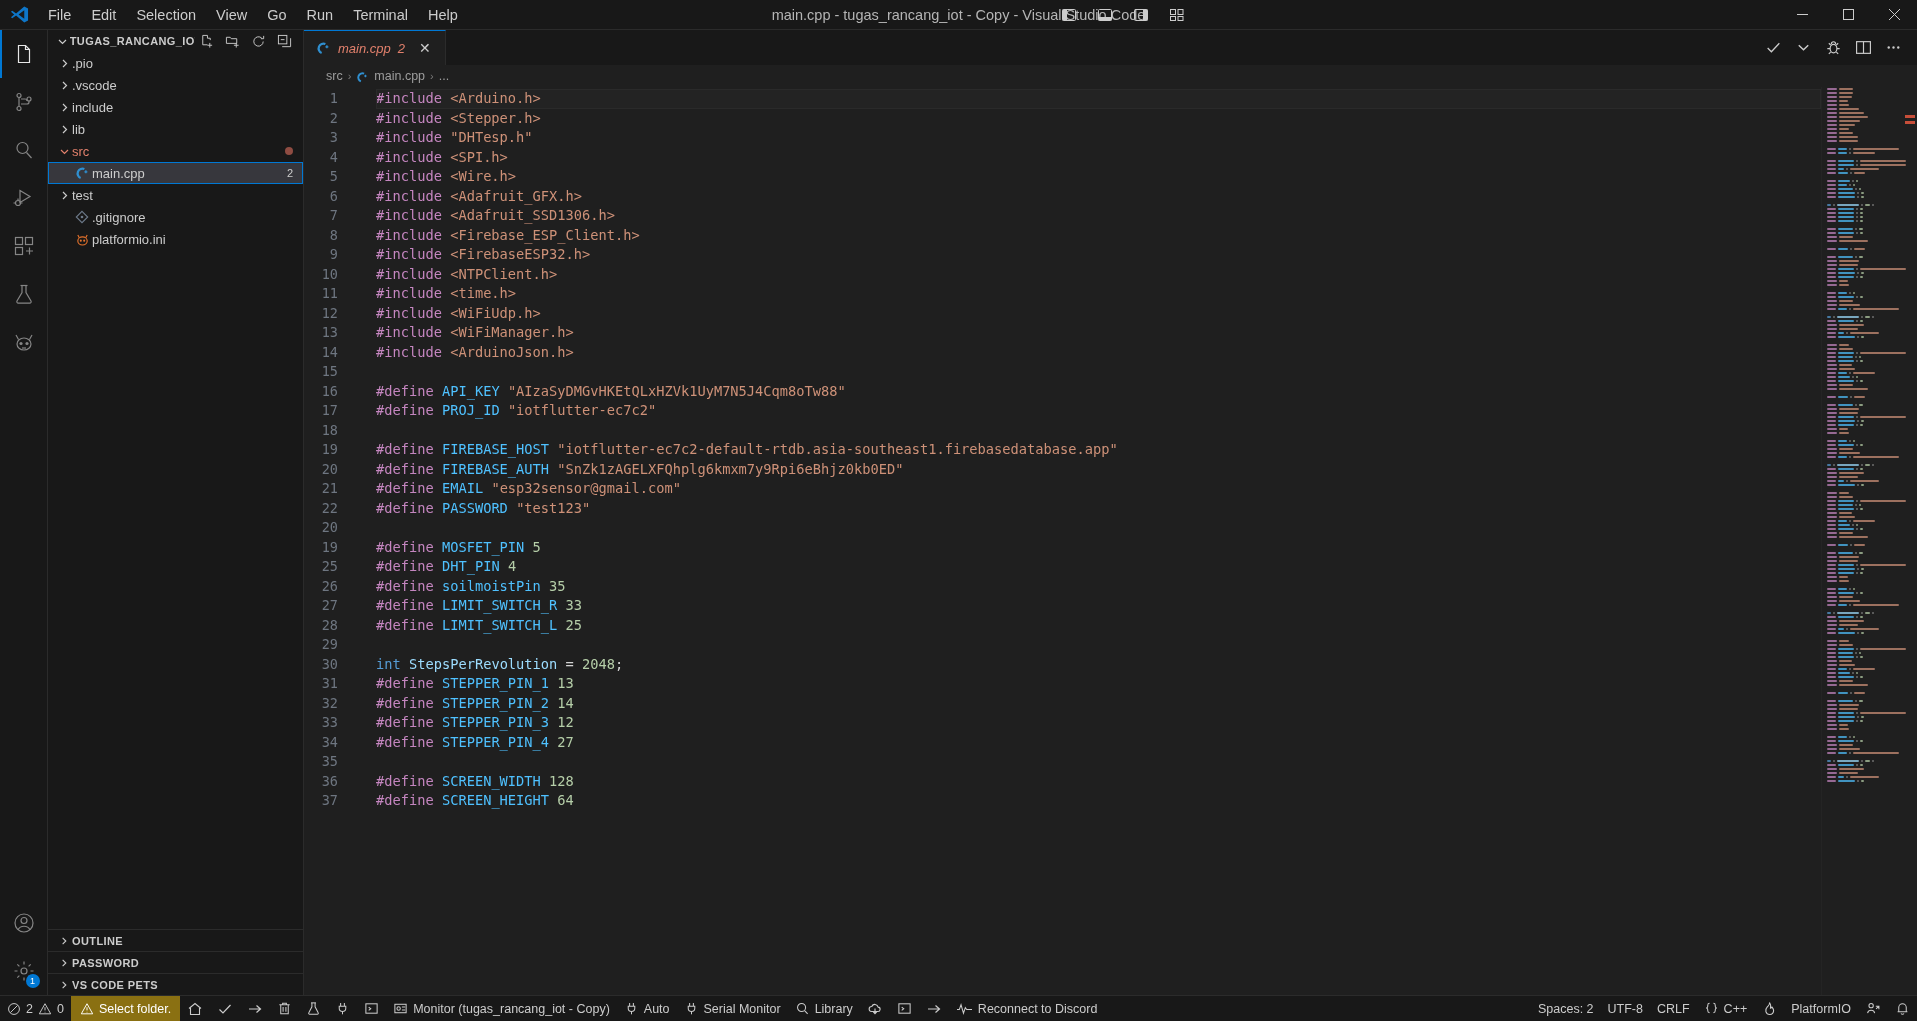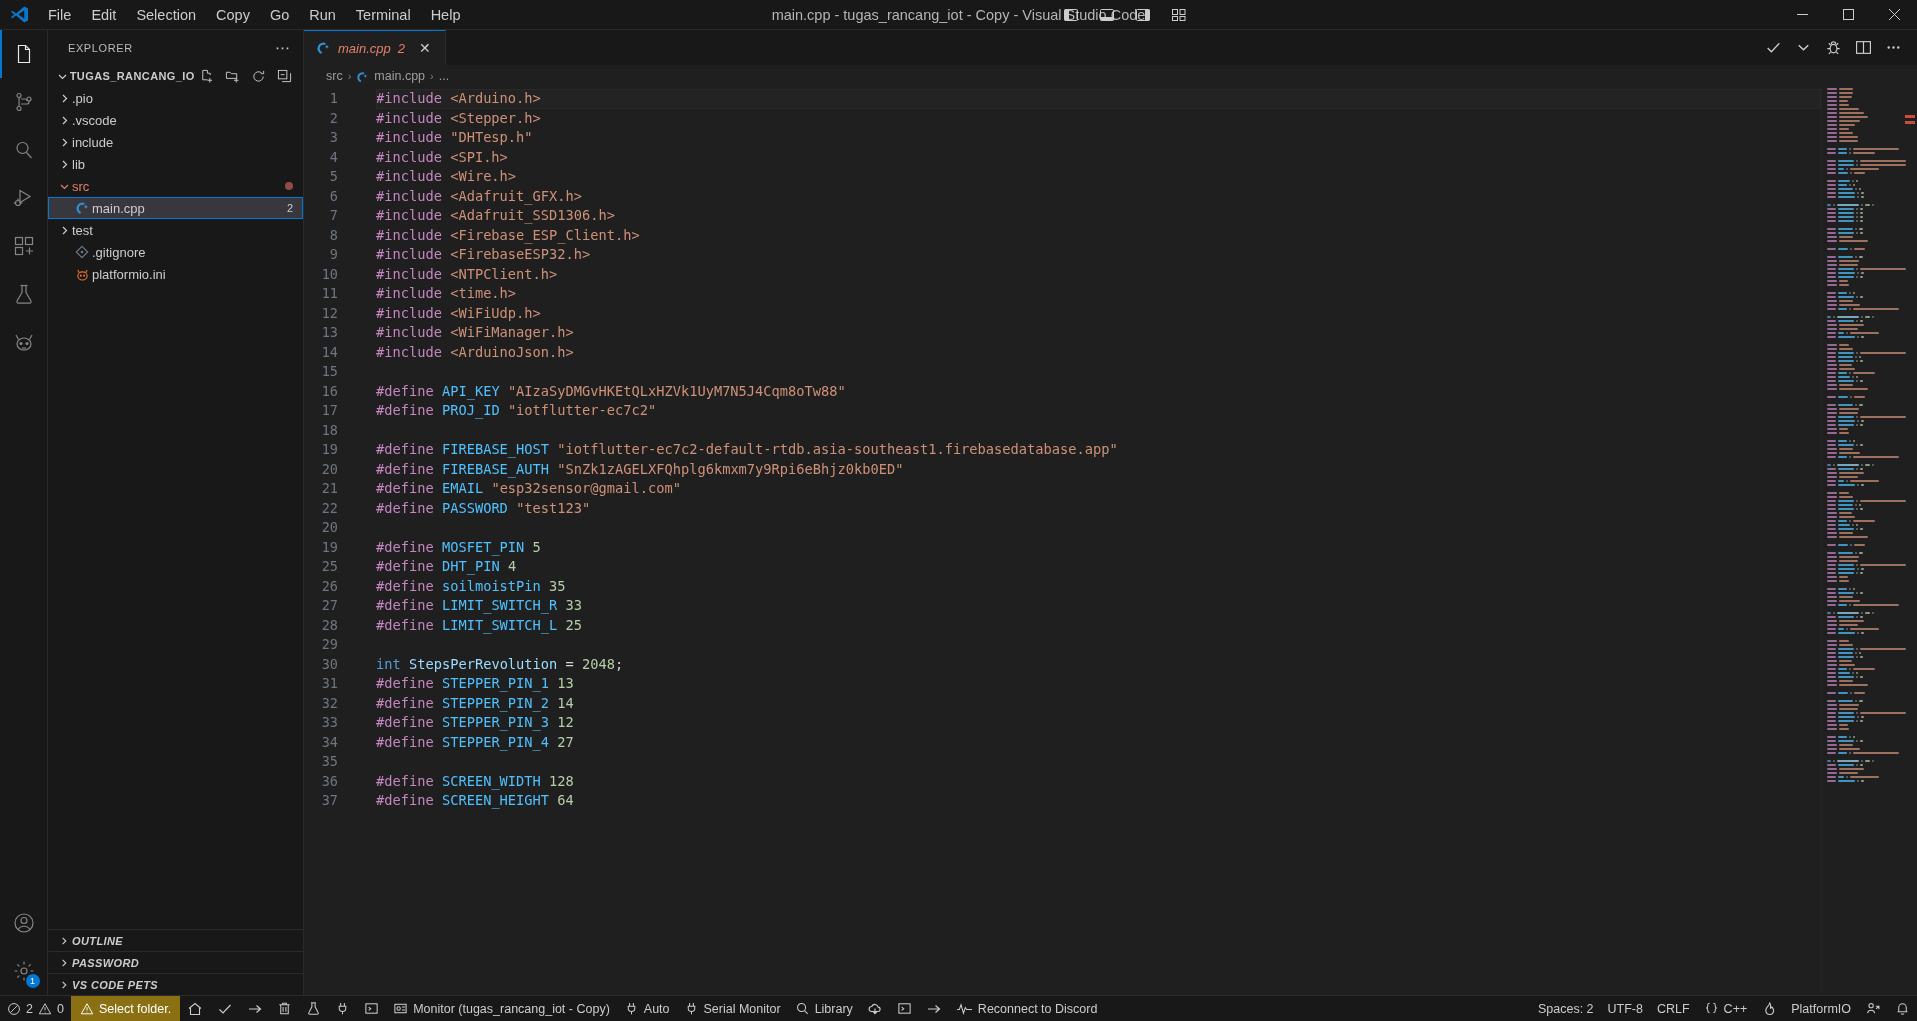--- a/index.html
+++ b/index.html
@@ -87,21 +87,21 @@
   .trow .tlabel { white-space:nowrap; }
   .trow .badge { margin-left:auto; font-size:11px; color:#ccc; }
   .trow .dot { margin-left:auto; width:8px; height:8px; border-radius:50%; background:#8f4c42; }
   .trow.selected {
     background:#37373d; outline:1px solid #0078d4; outline-offset:-1px;
   }
   .ind1 { padding-left:8px; }
   .ind2 { padding-left:24px; }
   .mod { color:#e2806c; }
 
-  .sb-bottom { margin-top:auto;font-style:italic; }
+  .sb-bottom { margin-top:auto; }
   .sb-sect {
     height:22px; display:flex; align-items:center; font-size:11px;
     font-weight:bold; letter-spacing:.4px; color:#ccc;
     border-top:1px solid #2b2b2b; padding-left:8px;
   }
   .sb-sect .chev { width:16px; display:flex; justify-content:center; font-weight:normal; }
 
   
   .editor-area { flex:1 1 auto; display:flex; flex-direction:column; min-width:0; background:#1f1f1f; }
 
@@ -176,21 +176,21 @@
     <div class="vscode-logo">
       <svg width="19" height="19" viewBox="0 0 100 100">
         <path d="M75 8 L95 18 L95 82 L75 92 L32 55 L12 70 L5 64 L22 50 L5 36 L12 30 L32 45 Z" fill="#0e76c8"></path>
         <path d="M75 28 L45 50 L75 72 Z" fill="#1b1b1b"></path>
       </svg>
     </div>
     <div class="menu">
       <div class="menu-item">File</div>
       <div class="menu-item">Edit</div>
       <div class="menu-item">Selection</div>
-      <div class="menu-item">Copy</div>
+      <div class="menu-item">View</div>
       <div class="menu-item">Go</div>
       <div class="menu-item">Run</div>
       <div class="menu-item">Terminal</div>
       <div class="menu-item">Help</div>
     </div>
     <div class="title-center">main.cpp - tugas_rancang_iot - Copy - Visual Studio Code</div>
     <div class="layout-icons">
       <div class="li">
         <svg width="16" height="16" viewBox="0 0 16 16">
             <rect x="1.5" y="2.5" width="13" height="11" rx="1" fill="none" stroke="#ccc"></rect>
@@ -301,24 +301,20 @@
       <div class="ab-item">
         <svg width="24" height="24" viewBox="0 0 24 24" fill="none" stroke="currentColor" stroke-width="1.2">
           <circle cx="12" cy="12" r="3"></circle>
           <path d="M12 2.5v3M12 18.5v3M2.5 12h3M18.5 12h3M5.3 5.3l2.1 2.1M16.6 16.6l2.1 2.1M18.7 5.3l-2.1 2.1M7.4 16.6l-2.1 2.1"></path>
         </svg>
         <span class="ab-badge">1</span>
       </div>
     </div>
 
     <div class="sidebar">
-      <div class="sb-header">
-        <span>EXPLORER</span>
-        <span class="dots">⋯</span>
-      </div>
 
       <div class="sb-tree">
         <div class="tree-root">
           <span class="chev">
             <svg width="11" height="11" viewBox="0 0 11 11">
                 <path d="M2 4l3.5 3.5L9 4" fill="none" stroke="#ccc" stroke-width="1.2"></path>
               </svg>
           </span>
           <span class="rname">TUGAS_RANCANG_IOT ...</span>
           <span class="root-actions">

